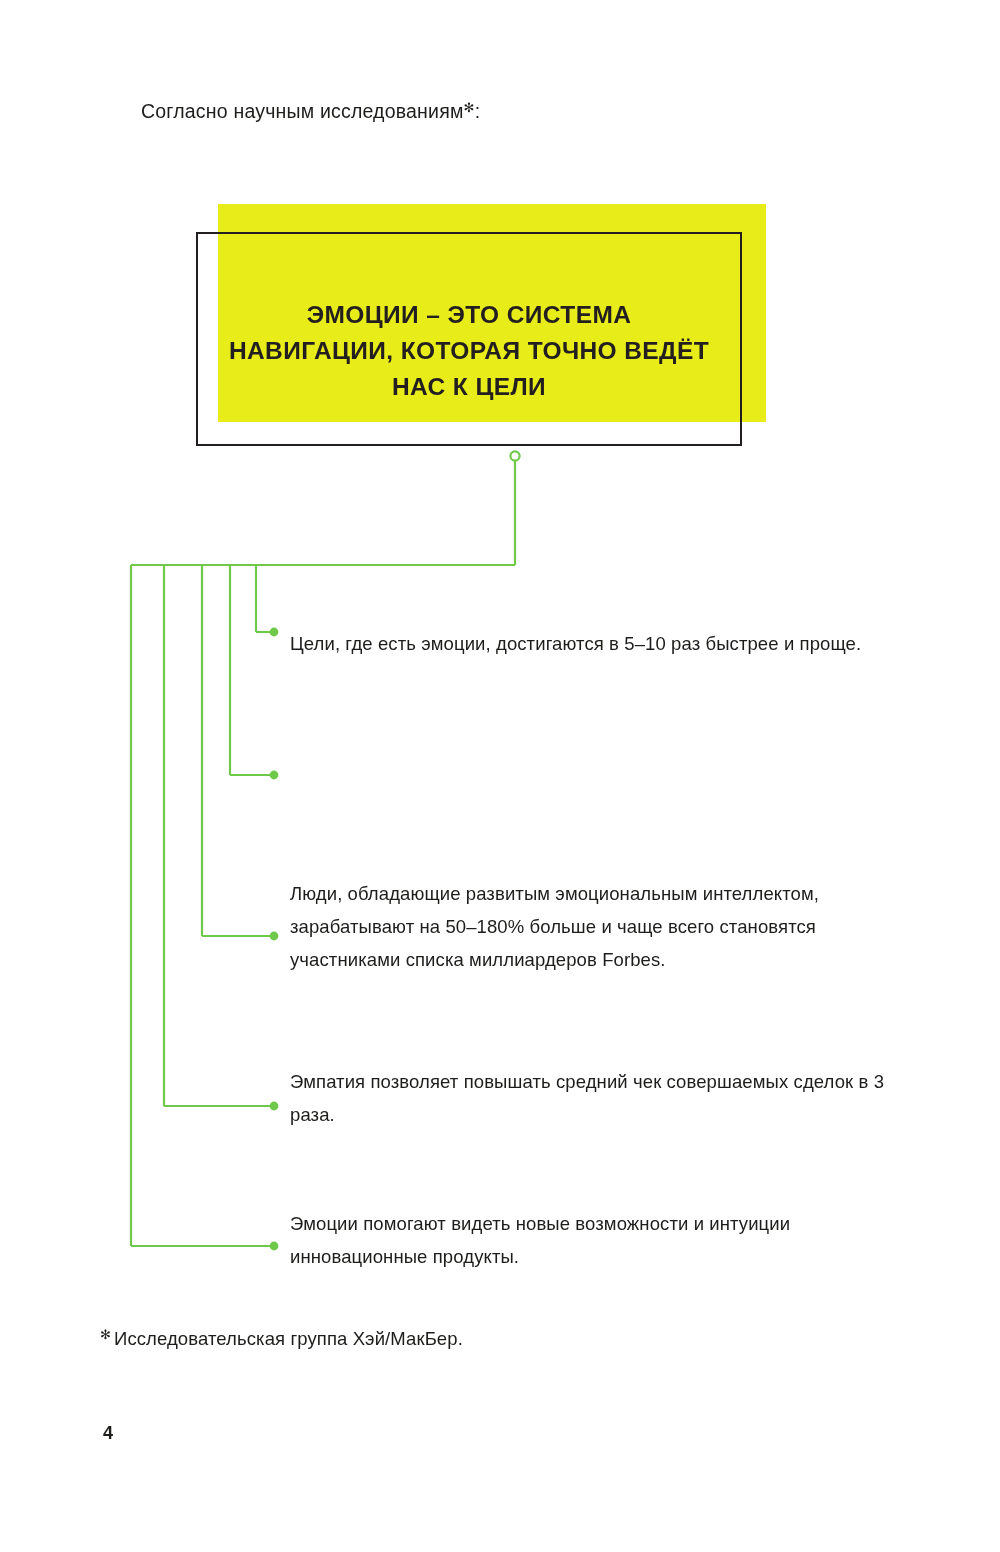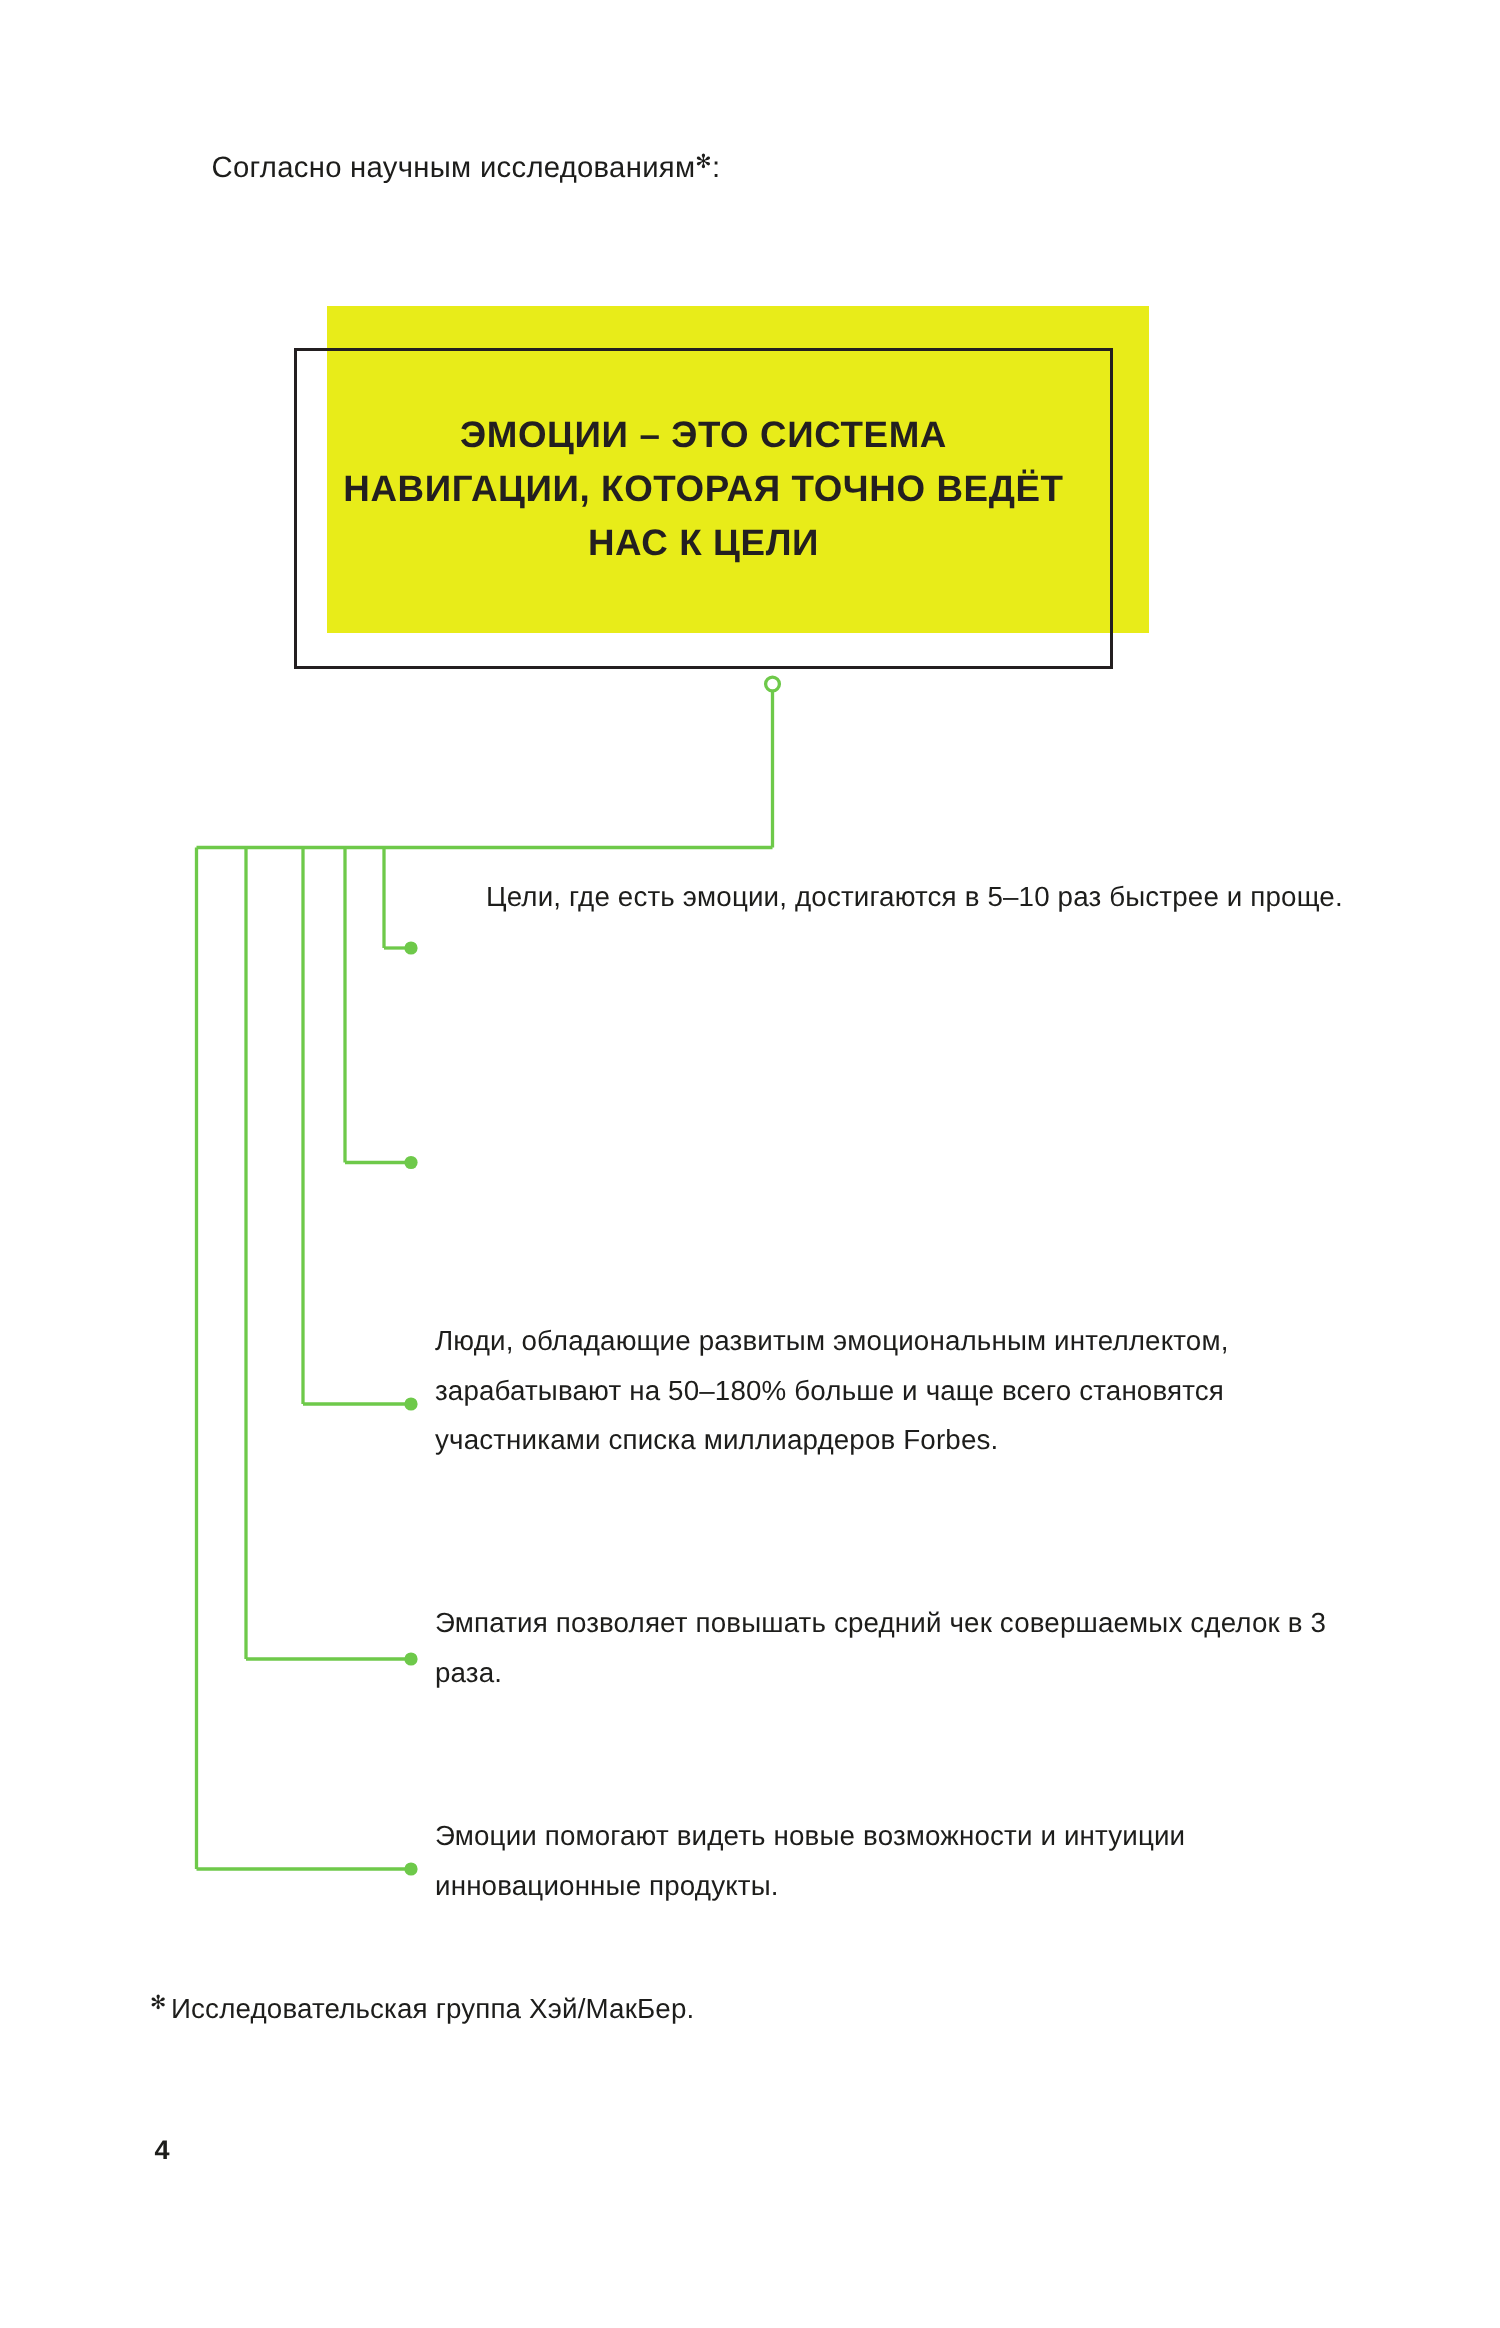--- a/index.html
+++ b/index.html
@@ -58,21 +58,21 @@
     left: 0;
     top: 28px;
     width: 546px;
     height: 214px;
     border: 2.5px solid #231f20;
     box-sizing: border-box;
   }
   .headline-text {
     position: absolute;
     left: 0;
-    top: 16px;
+    top: 40px;
     width: 546px;
     height: 214px;
     display: flex;
     flex-direction: column;
     align-items: center;
     justify-content: center;
     text-align: center;
     font-weight: bold;
     font-size: 24.5px;
     line-height: 1.48;
@@ -95,21 +95,21 @@
   
   .item {
     position: absolute;
     left: 290px;
     width: 620px;
     font-size: 18.5px;
     line-height: 1.78;
     color: #1d1d1b;
     letter-spacing: 0.1px;
   }
-  .item-1 { top: 582px; margin-left: 34px; }
+  .item-1 { top: 628px; }
   .item-2 { top: 742px; }
   .item-3 { top: 878px; }
   .item-4 { top: 1066px; }
   .item-5 { top: 1208px; }
 
   
   .footnote {
     position: absolute;
     left: 100px;
     top: 1327px;

